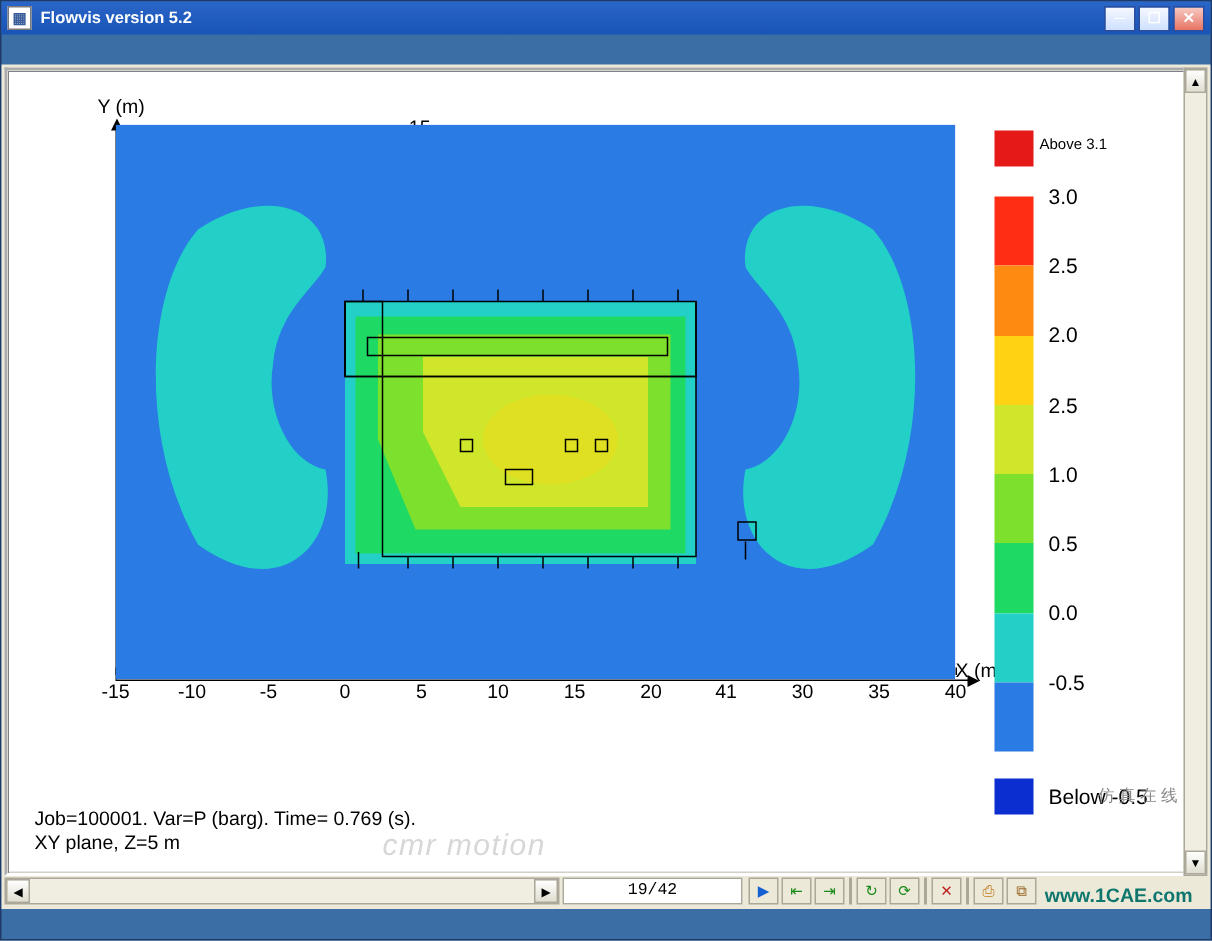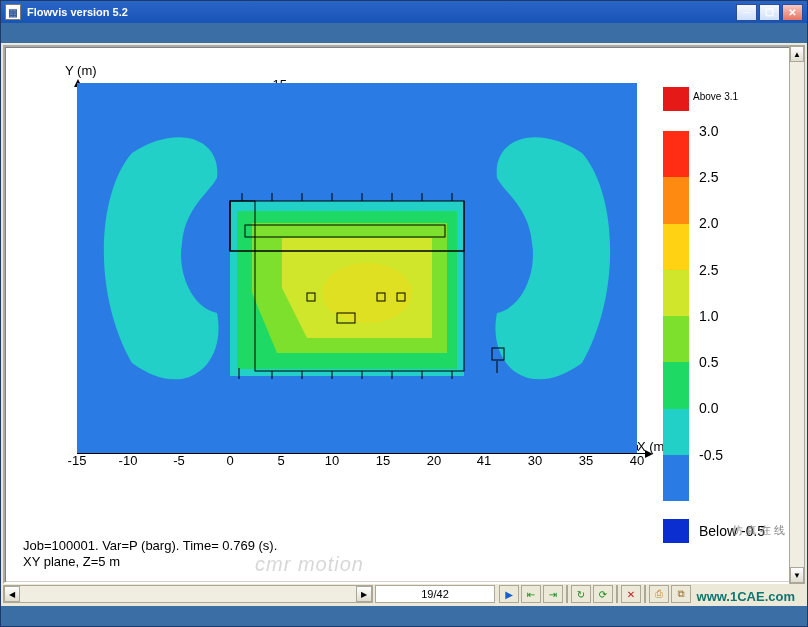--- a/index.html
+++ b/index.html
@@ -195,20 +195,21 @@
   .hscroll .btn{width:16px;height:16px;}
   .hscroll .btn.right{position:absolute;right:0;}
   .counter {
     width:120px;
     height:18px;
     border:1px solid #aca899;
     background:#fff;
     display:flex;align-items:center;justify-content:center;
     font-size:11px;
     margin-left:2px;
+    font-family:Liberation Mono, monospace;
   }
   .toolbar {
     flex:1;
     height:20px;
     display:flex;
     align-items:center;
     gap:2px;
     padding-left:4px;
   }
   .tbbtn {

